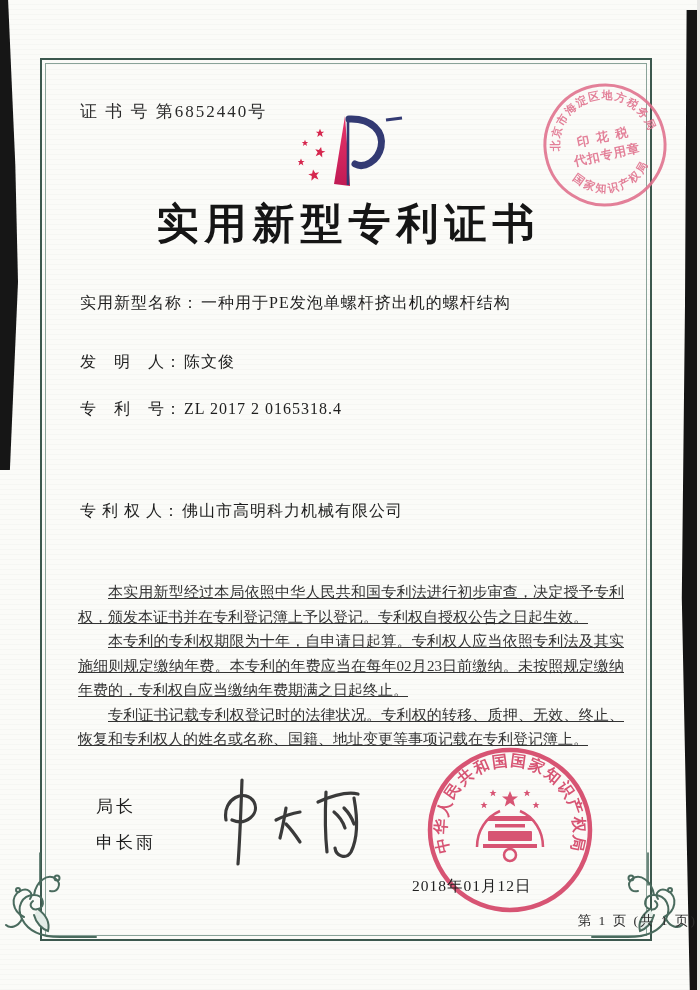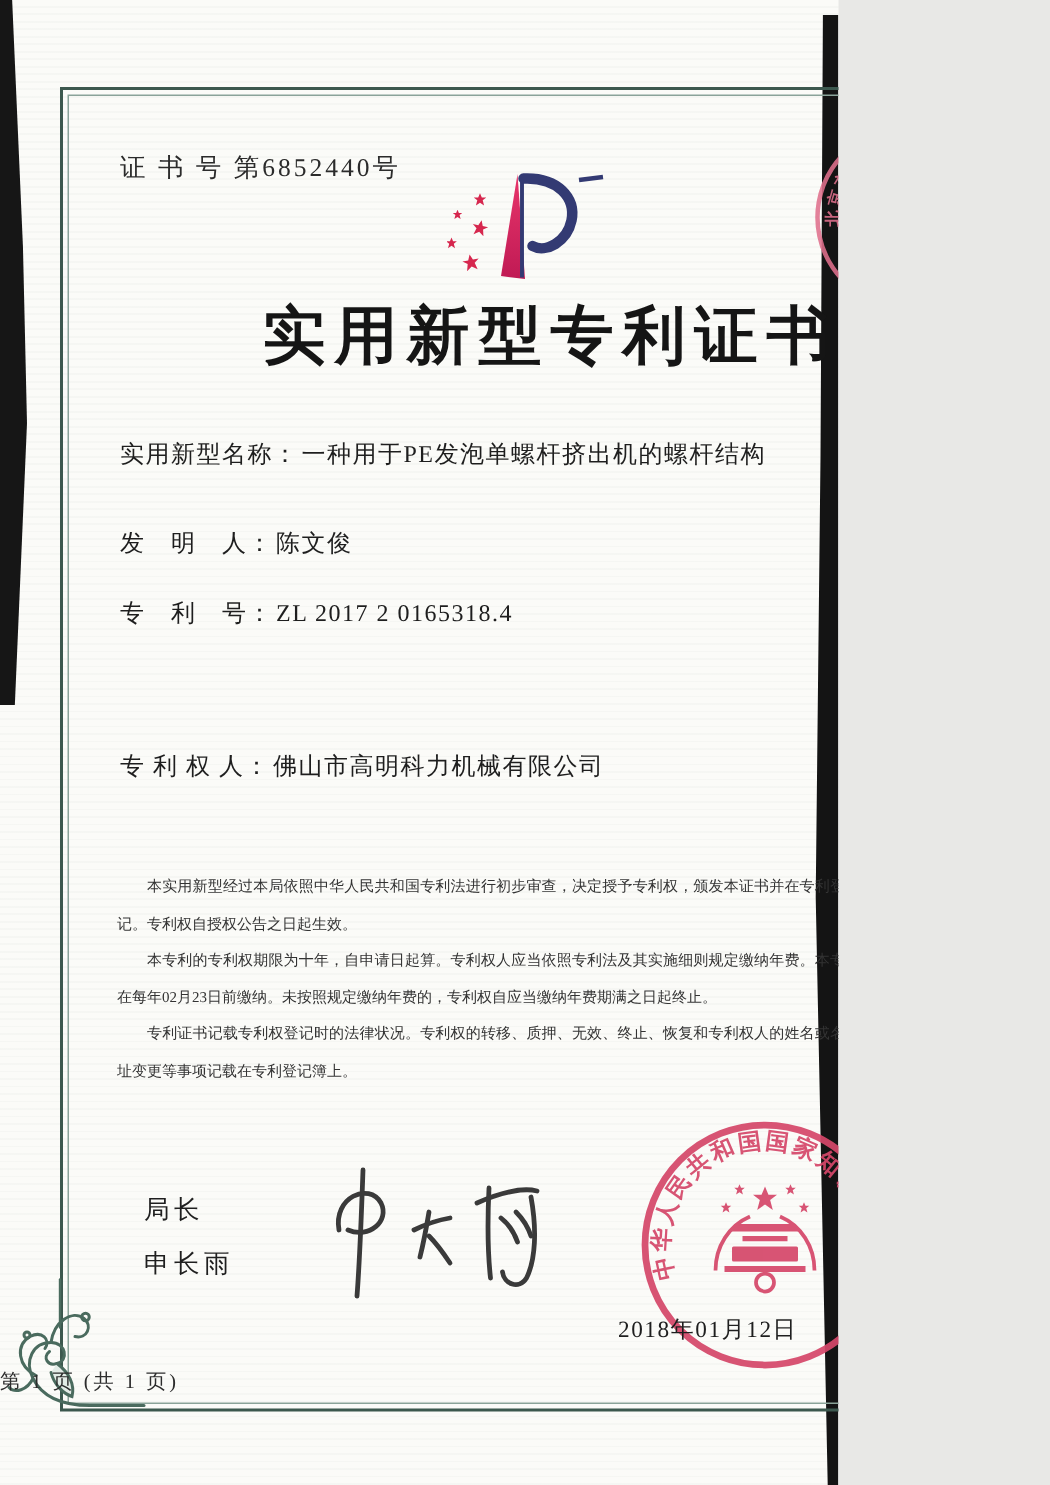--- a/index.html
+++ b/index.html
@@ -1,17 +1,17 @@
 <!DOCTYPE html>
 <html><head>
 <meta charset="utf-8">
 <style>
   html,body{margin:0;padding:0;background:#e8e8e6;}
   .page{
-    position:relative;width:559px;height:990px;overflow:hidden;
+    position:relative;width:697px;height:990px;overflow:hidden;
     background:#fbfbf8;
     background-image:repeating-linear-gradient(0deg,
       rgba(150,165,158,0.055) 0px, rgba(150,165,158,0.055) 1px,
       transparent 1px, transparent 5px);
     font-family:"Liberation Serif","DejaVu Serif",serif;
     color:#222;
   }
   
   .edge-left{position:absolute;left:0;top:0;width:18px;height:470px;background:#161616;
     clip-path:polygon(0 0,45% 0,85% 35%,100% 60%,55% 100%,0 100%);}
@@ -19,32 +19,32 @@
     clip-path:polygon(35% 0,100% 0,100% 100%,55% 100%,5% 60%,25% 30%);}
   
   .frame{position:absolute;left:40px;top:58px;width:608px;height:879px;
     border:2px solid #3c584e;}
   .frame-inner{position:absolute;inset:3px;border:1px solid #8aa399;}
   .corner-orn{position:absolute;width:100px;height:100px;}
   .corner-orn.bl{left:0;top:845px;}
   .corner-orn.br{left:588px;top:845px;}
   
   .certno{position:absolute;left:80px;top:100px;font-size:17px;letter-spacing:2px;color:#2b2b2b;}
-  .title{position:absolute;left:0;right:0;top:196px;text-align:right;
+  .title{position:absolute;left:0;right:0;top:196px;text-align:center;
     font-size:42px;font-weight:600;letter-spacing:6px;color:#151515;}
   .field{position:absolute;left:80px;font-size:16px;letter-spacing:1px;color:#1e1e1e;white-space:nowrap;}
   .f0{top:293px}.f1{top:352px}.f2{top:399px}.f3{top:452px}.f4{top:501px}.f5{top:549px}
   .field .lab{margin-right:2px;margin-top:25px;}
-  .body-text{position:absolute;left:78px;top:580px;width:546px;font-size:10px;
-    line-height:24.5px;color:#333;text-align:justify;}
+  .body-text{position:absolute;left:78px;top:580px;width:546px;font-size:15px;
+    line-height:24.5px;color:#333;text-align:justify;text-decoration:underline;}
   .body-text p{margin:0;text-indent:2em;}
   .signer{position:absolute;left:96px;font-size:17px;letter-spacing:3px;color:#1f1f1f;}
   .signer.t1{top:795px}.signer.t2{top:831px}
   .signature{position:absolute;left:198px;top:768px;}
-  .footer{position:absolute;left:0;right:0;top:912px;text-align:left;
+  .footer{position:absolute;left:0;right:0;top:912px;text-align:right;
     font-size:13.5px;letter-spacing:2px;color:#2d2d2d;}
   
   .logo{position:absolute;left:298px;top:106px;}
   
   .tax-stamp{position:absolute;left:540px;top:80px;transform:rotate(-12deg);opacity:.88;}
   .tax-stamp text{font-family:"Liberation Serif",serif;fill:#e0708c;font-weight:bold;}
   .seal{position:absolute;left:425px;top:745px;opacity:.93;}
   .seal text{font-family:"Liberation Serif",serif;fill:#d5486a;font-weight:bold;}
   .seal-date{position:absolute;left:412px;top:876px;font-size:15.5px;letter-spacing:1px;
     color:#1f1f1f;z-index:3;}

